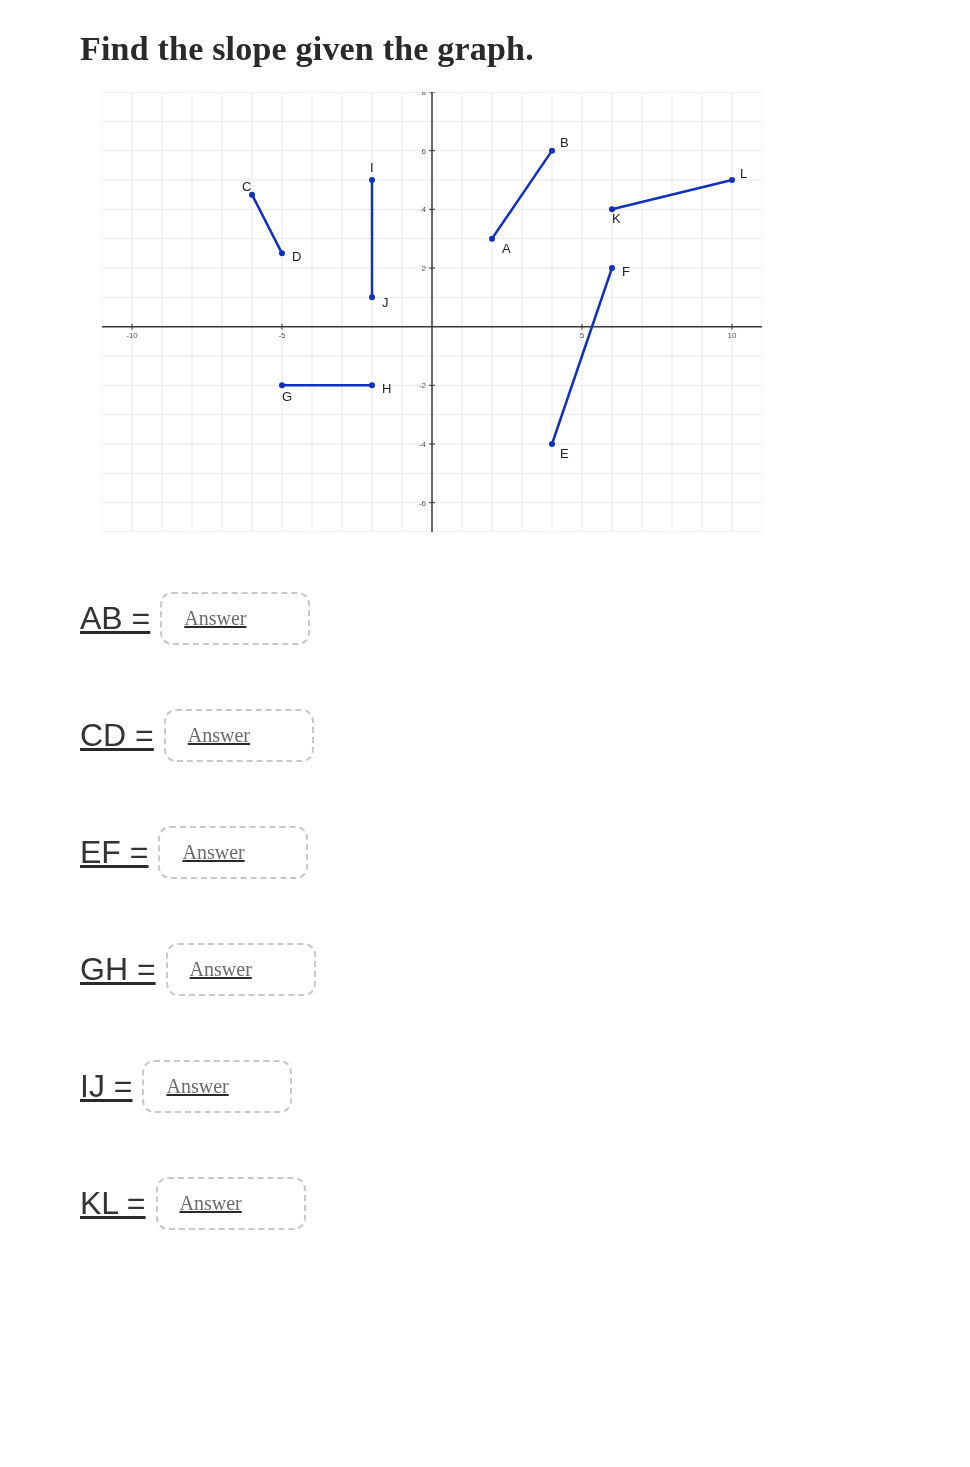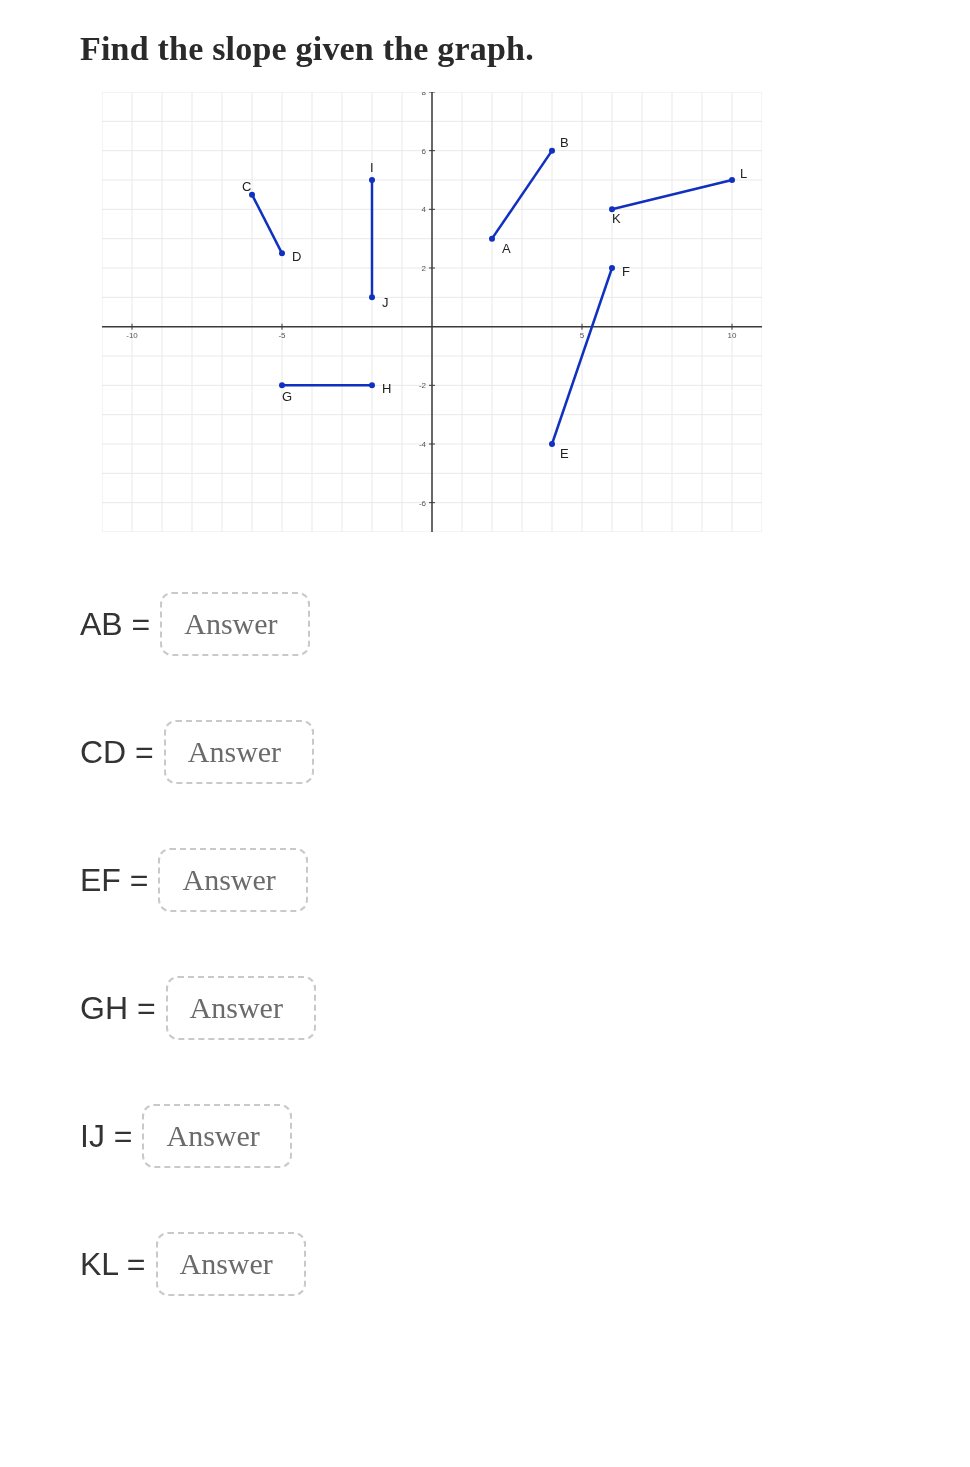--- a/index.html
+++ b/index.html
@@ -27,32 +27,33 @@
   svg { display: block; }
   .answers {
     display: flex;
     flex-direction: column;
     gap: 64px;
   }
   .answer-row {
     display: flex;
     align-items: center;
     gap: 10px;
+    text-decoration: underline;
   }
   .eq-label {
     font-family: Arial, Helvetica, sans-serif;
     font-size: 32px;
     color: #333;
   }
   .answer-box {
     border: 2.5px dashed #c9c9c9;
     border-radius: 12px;
     padding: 13px 22px;
     font-family: Georgia, serif;
-    font-size: 30px;
+    font-size: 20px;
     color: #6b6b6b;
     background: transparent;
     min-width: 150px;
     text-align: left;
     cursor: text;
   }
 </style>
 </head>
 <body>
 

